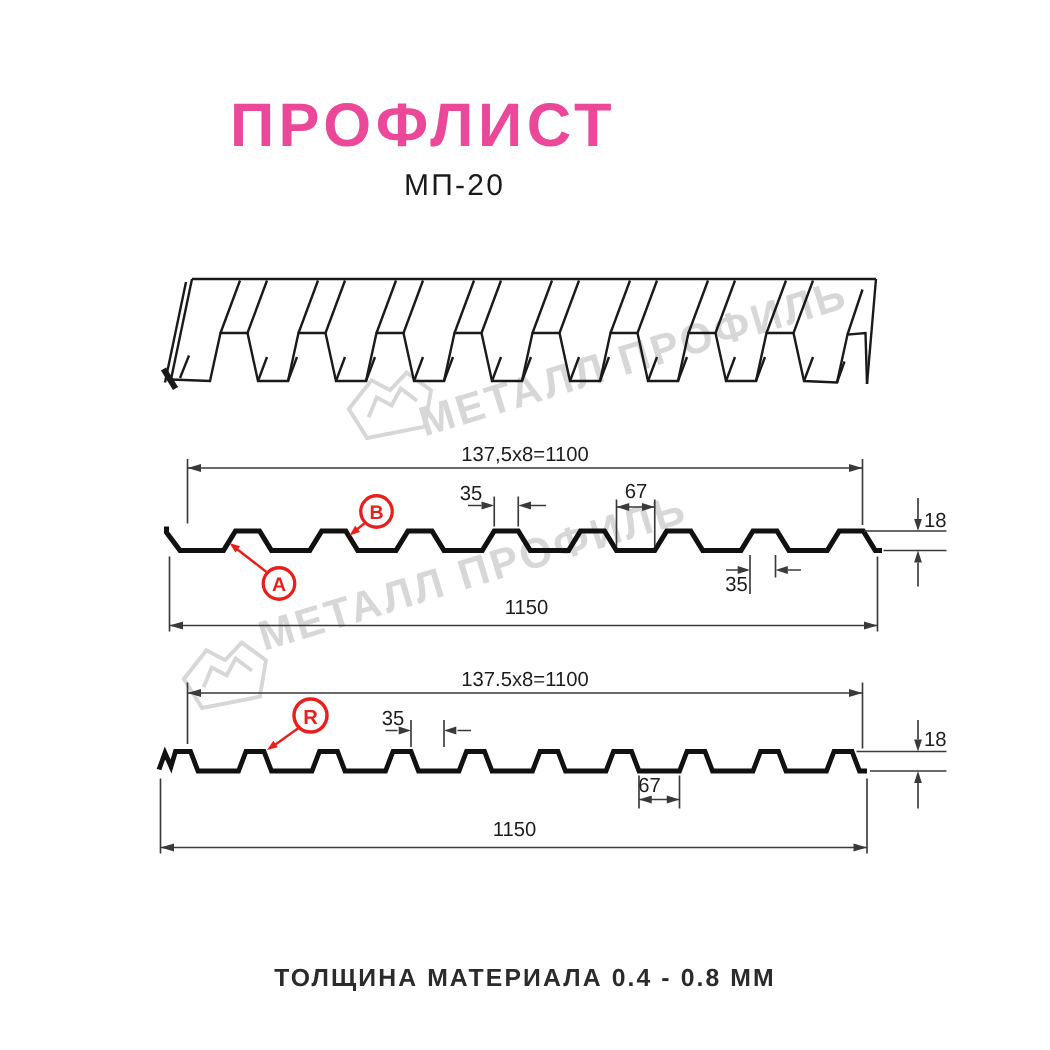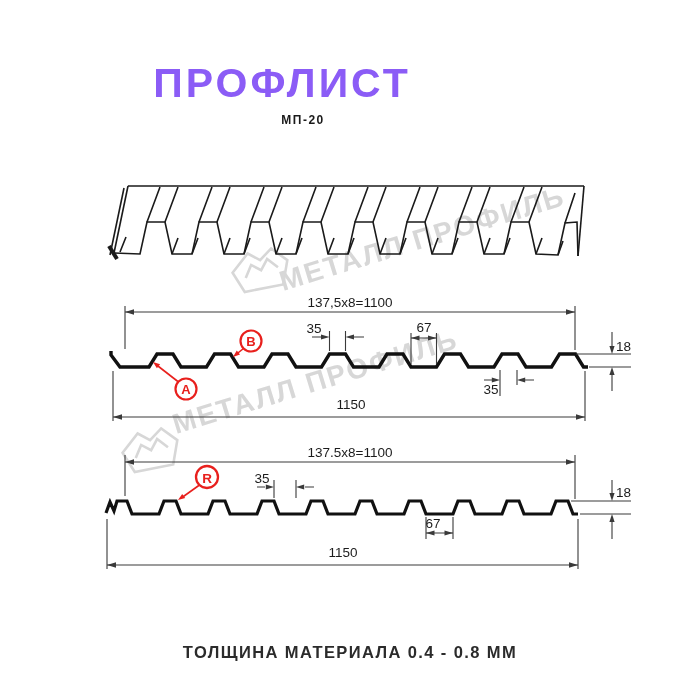--- a/index.html
+++ b/index.html
@@ -1,21 +1,21 @@
 <!DOCTYPE html>
 <html><head>
 <meta charset="utf-8">
 <style>
   html,body{margin:0;padding:0;background:#ffffff;}
   .stage{position:relative;width:700px;height:700px;background:#fff;overflow:hidden;
          font-family:"Liberation Sans", sans-serif;}
   .title{position:absolute;top:60px;left:0;width:564px;text-align:center;
-         font-size:41px;font-weight:800;letter-spacing:3px;color:#8b5cf6;}
+         font-size:41px;font-weight:800;letter-spacing:3px;color:#ec4899;}
   .subtitle{position:absolute;top:113px;left:0;width:606px;text-align:center;
-         font-size:12px;font-weight:700;letter-spacing:1.5px;color:#1a1a1a;}
+         font-size:20px;font-weight:400;letter-spacing:1.5px;color:#1a1a1a;}
   .footer{position:absolute;top:611px;left:0;width:700px;text-align:center;
          font-size:16.5px;font-weight:600;letter-spacing:1.4px;color:#2b2b2b;margin-top:32px;}
   svg{position:absolute;left:0;top:0;}
   .dimtxt{font-family:"Liberation Sans",sans-serif;font-size:13.5px;fill:#1c1c1c;}
   .mark{font-family:"Liberation Sans",sans-serif;font-weight:700;font-size:13px;}
   .wmtxt{font-family:"Liberation Sans",sans-serif;font-weight:700;font-size:28px;letter-spacing:2px;}
 </style>
 </head>
 <body>
 

